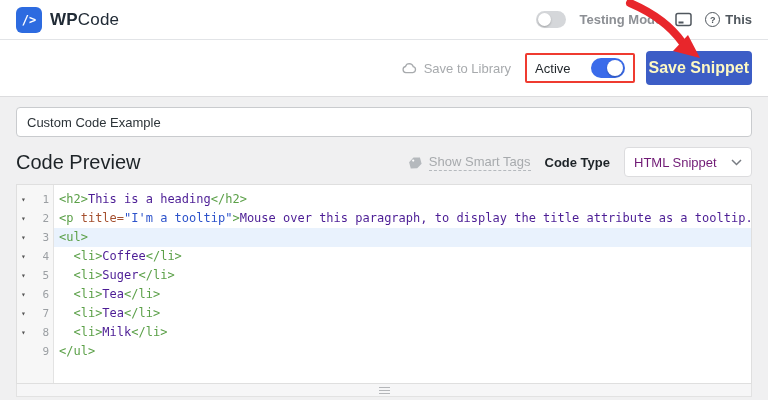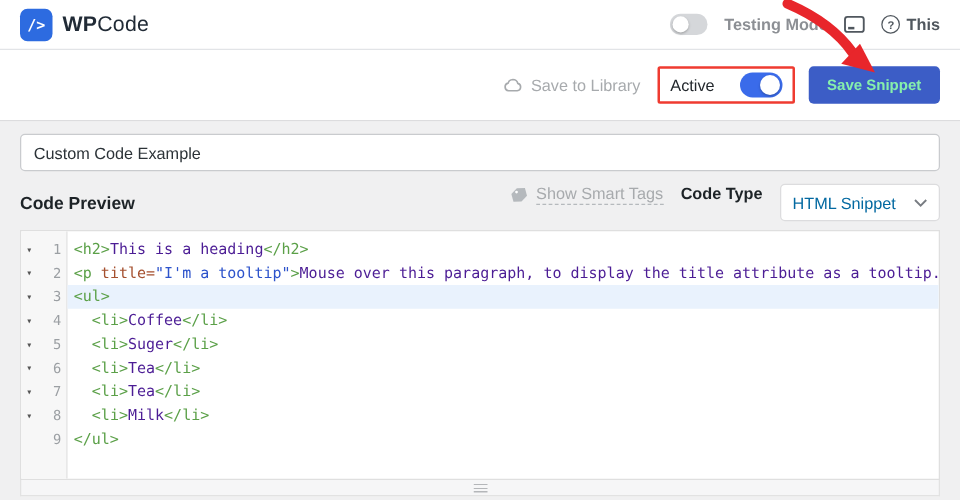--- a/index.html
+++ b/index.html
@@ -23,35 +23,35 @@
   .help-wrap { display:flex; align-items:center; gap:5px; color:#50575e; font-size:13px; font-weight:600; }
   .qmark { width:15px; height:15px; border:1.5px solid #50575e; border-radius:50%; display:flex; align-items:center; justify-content:center; font-size:9px; font-weight:700; }
 
   
   .header { height:57px; background:#fff; border-bottom:1px solid #dcdcde; display:flex; align-items:center; padding:0 16px; }
   .page-title { font-size:18px; font-weight:700; color:#1d2327; }
   .header-right { margin-left:auto; display:flex; align-items:center; }
   .save-lib { display:flex; align-items:center; gap:6px; color:#a7aaad; font-size:13px; font-weight:500; margin-right:14px; }
   .active-box { display:inline-flex; align-items:center; gap:20px; border:2px solid #ef3b30; border-radius:2px; padding:3px 8px; margin-right:11px; }
   .active-label { font-size:13px; color:#23282d; }
-  .save-btn { background:#3c5dc6; color:#86efac; font-size:12px; font-weight:700; border:none; border-radius:4px; padding:8px 15px; cursor:pointer; font-family:"Liberation Sans", sans-serif; }
+  .save-btn { background:#3c5dc6; color:#fef9c3; font-size:16px; font-weight:700; border:none; border-radius:4px; padding:8px 3px; cursor:pointer; font-family:"Liberation Sans", sans-serif; }
 
   
   .arrow-overlay { position:absolute; left:545px; top:0; width:180px; height:62px; z-index:50; pointer-events:none; }
 
   
   .content { padding:10px 16px 0; }
   .name-input { width:100%; height:30px; border:1px solid #c9cbce; border-radius:4px; background:#fff; padding:0 10px; font-size:13px; color:#2c3338; font-family:"Liberation Sans", sans-serif; margin-bottom:10px; }
   .section-row { display:flex; align-items:center; height:30px; margin-bottom:7px; }
-  .section-title { font-size:14px; font-weight:700; color:#1d2327; }
-  .section-right { margin-left:auto; display:flex; align-items:flex-start; gap:14px; }
+  .section-title { font-size:20px; font-weight:400; color:#1d2327; }
+  .section-right { margin-left:auto; display:flex; align-items:center; gap:14px; }
   .smart-tags { display:flex; align-items:center; gap:5px; color:#a7aaad; font-size:13px; }
   .smart-tags .st-label { border-bottom:1px dashed #b5b9bd; padding-bottom:1px; }
   .code-type-label { font-size:13px; font-weight:700; color:#1d2327; }
-  .select-box { width:128px; height:30px; background:#fff; border:1px solid #dcdcde; border-radius:4px; display:flex; align-items:center; padding:0 9px; font-size:13px; color:#0369a1; cursor:pointer; }
+  .select-box { width:128px; height:30px; background:#fff; border:1px solid #dcdcde; border-radius:4px; display:flex; align-items:center; padding:0 9px; font-size:13px; color:#701a75; cursor:pointer; }
   .select-box .sel-val { flex:1; }
 
   
   .editor { position:relative; background:#fff; border:1px solid #dfdfdf; height:200px; overflow:hidden; font-family:"DejaVu Sans Mono", monospace; font-size:12px; }
   .gutter-bg { position:absolute; left:0; top:0; bottom:0; width:37px; background:#f7f7f7; border-right:1px solid #e3e3e3; }
   .lines { position:relative; padding-top:5px; }
   .code-line { display:flex; height:19px; line-height:19px; }
   .gutter { flex:0 0 37px; display:flex; align-items:center; }
   .fold { width:13px; text-align:center; font-size:8px; color:#555; cursor:pointer; }
   .lnum { flex:1; text-align:right; padding-right:5px; font-size:11px; color:#9b9fa3; }

